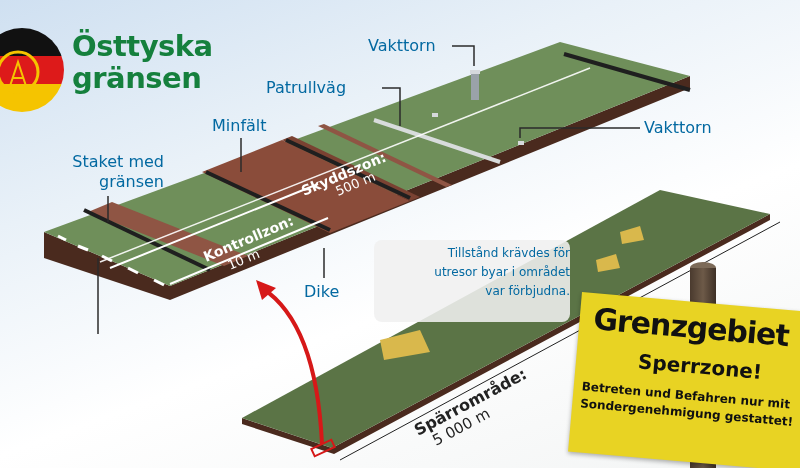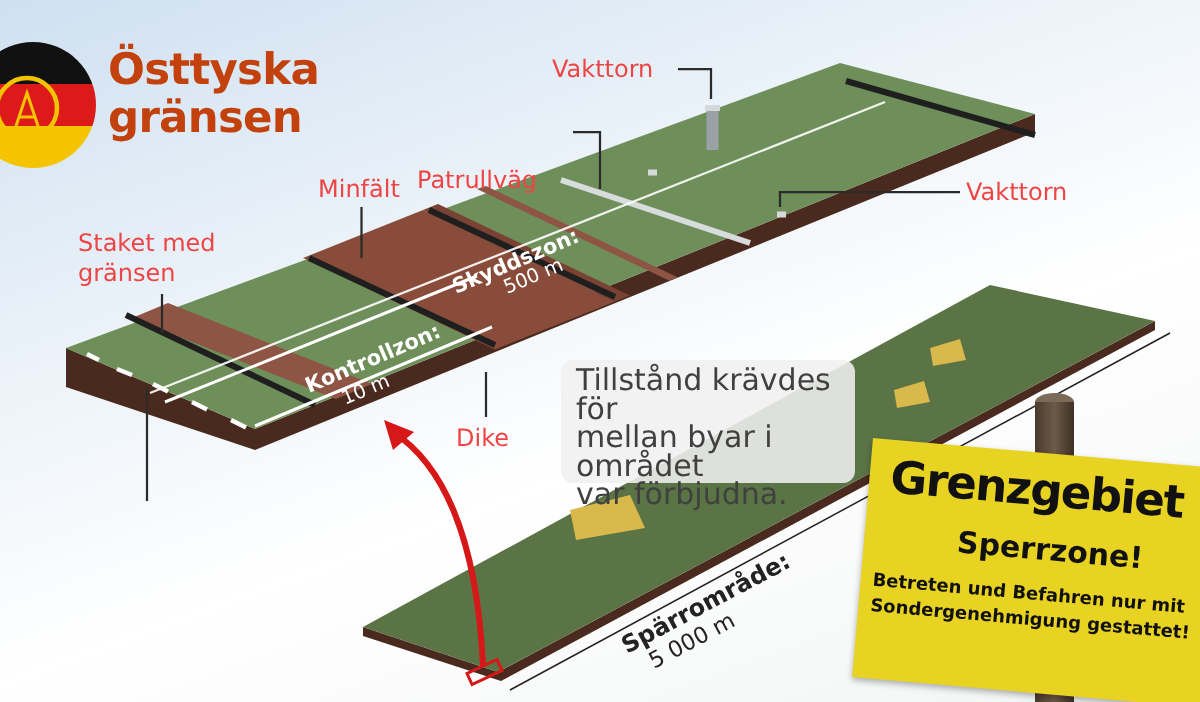--- a/index.html
+++ b/index.html
@@ -4,31 +4,31 @@
 <style>
   html, body { margin: 0; padding: 0; }
   body {
     width: 800px; height: 468px; overflow: hidden; position: relative;
     background: linear-gradient(160deg, #cfe0f1 0%, #e9f1f8 30%, #ffffff 60%, #f2f4f4 100%);
     font-family: "DejaVu Sans", sans-serif;
   }
   #scene { position: absolute; left: 0; top: 0; width: 800px; height: 468px; }
   .title {
     position: absolute; left: 72px; top: 30px; font-family: "DejaVu Sans", sans-serif;
-    font-weight: bold; font-size: 29px; line-height: 32px; color: #c2410c; letter-spacing: -0.5px;
+    font-weight: bold; font-size: 29px; line-height: 32px; color: #15803d; letter-spacing: -0.5px;
   }
   .lbl {
     position: absolute; font-family: "DejaVu Sans", sans-serif; font-size: 16px;
-    color: #ef4444; line-height: 20px; white-space: nowrap;
+    color: #0369a1; line-height: 20px; white-space: nowrap;
   }
-  .lbl.c { text-align: left; }
+  .lbl.c { text-align: right; }
   .info {
     position: absolute; left: 374px; top: 240px; width: 196px; height: 82px;
     background: rgba(240,240,240,0.88); border-radius: 8px;
-    font-size: 20px; line-height: 19px; color: #404040; padding: 4px 0 0 10px; box-sizing: border-box;
+    font-size: 12px; line-height: 19px; color: #0369a1; padding: 4px 0 0 10px; box-sizing: border-box; text-align: right;
   }
   .sign {
     position: absolute; left: 582px; top: 292px; width: 240px; height: 160px;
     background: #e8d323; transform: rotate(5deg); transform-origin: left top;
     box-shadow: 0 2px 4px rgba(0,0,0,0.3); color: #111; font-family: "DejaVu Sans", sans-serif;
   }
   .sign .s1 { position: absolute; left: 14px; top: 8px; font-size: 30px; font-weight: bold; letter-spacing: -1px; }
   .sign .s2 { position: absolute; left: 62px; top: 52px; font-size: 20px; font-weight: bold; }
   .sign .s3 { position: absolute; left: 8px; top: 86px; font-size: 12px; font-weight: bold; line-height: 17px; }
   .post {
@@ -119,34 +119,34 @@
     <path d="M10,86 L18,62 L26,86 M12,78 L24,78" stroke="#f5c400" stroke-width="2" fill="none"></path>
   </g>
 </svg>
 
 <div class="title">
   <div>Östtyska</div>
   <div>gränsen</div>
 </div>
 
 <div class="lbl" style="left:368px; top:36px;">Vakttorn</div>
-<div class="lbl" style="left:278px; top:78px;margin-top:32px;">Patrullväg</div>
+<div class="lbl" style="left:266px; top:78px;">Patrullväg</div>
 <div class="lbl" style="left:644px; top:118px;">Vakttorn</div>
 <div class="lbl" style="left:212px; top:116px;">Minfält</div>
 <div class="lbl c" style="left:52px; top:152px; width:112px;">
   <div>Staket med</div>
   <div>gränsen</div>
 </div>
 <div class="lbl" style="left:304px; top:282px;">Dike</div>
 <div class="lbl c" style="left:38px; top:336px; width:130px;">
 </div>
 
 <div class="info">
   <div>Tillstånd krävdes för</div>
-  <div>mellan byar i området</div>
+  <div>utresor byar i området</div>
   <div>var förbjudna.</div>
 </div>
 
 <div class="post-top"></div>
 <div class="post"></div>
 <div class="sign">
   <div class="s1">Grenzgebiet</div>
   <div class="s2">Sperrzone!</div>
   <div class="s3">
     <div>Betreten und Befahren nur mit</div>

